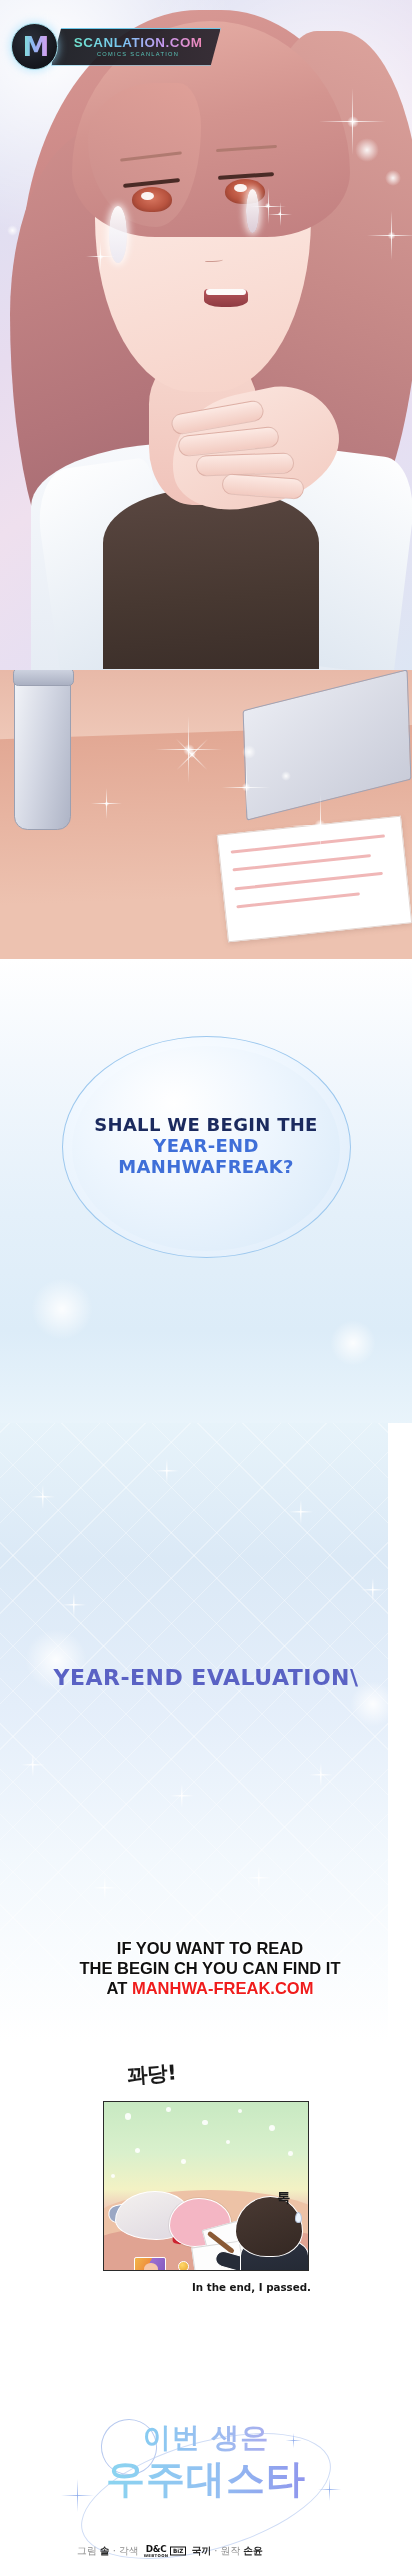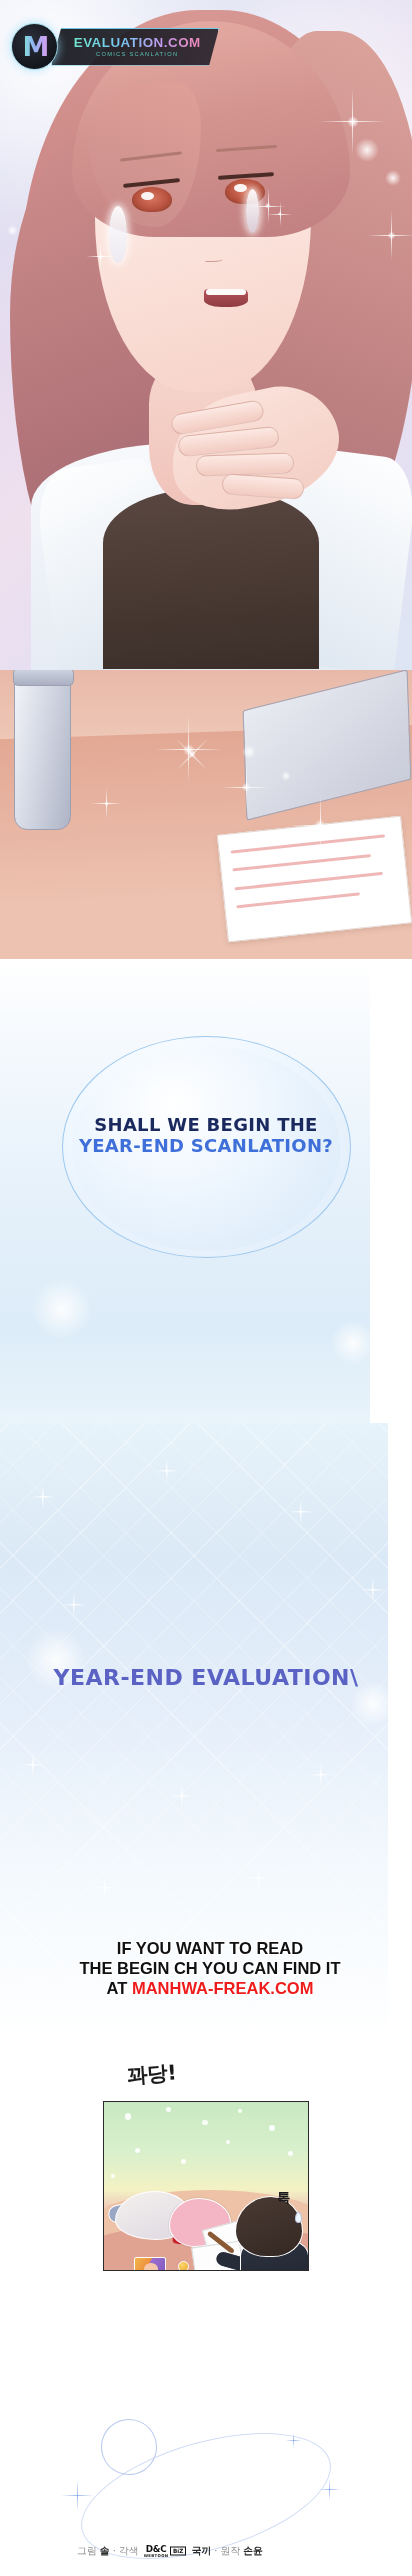--- a/index.html
+++ b/index.html
@@ -187,21 +187,21 @@
   }
   .paper{
     position:absolute; left:222px; top:155px; width:185px; height:108px;
     background:#ffffff; transform:rotate(-6deg);
     border:1px solid #e3d6d1; box-shadow:0 2.1px 5.2px rgba(150,110,100,.25);
   }
   .paper-line{ position:absolute; left:11.3px; height:3.1px; background:#f0b7b7; border-radius:1.5px; }
 
   
   .bubble-panel{
-    position:relative; width:370px; height:464px; overflow:hidden;
+    position:relative; width:412px; height:464px; overflow:hidden;
     background: linear-gradient(180deg,#ffffff 0%, #f3f8fd 22%, #e4f0fa 55%, #dcecf8 80%, #e9f4fb 100%);
   }
   .bubble-outer{
     position:absolute; left:62px; top:77px; width:289px; height:222px;
     border:1px solid #9dc8ee; border-radius:50%;
     background: radial-gradient(ellipse at 40% 30%, #ffffff 0%, #f1f8ff 40%, #dbeaf9 100%);
   }
   .bubble-inner{
     position:absolute; left:72px; top:87px; width:268px; height:205px;
     border-radius:50%;
@@ -430,21 +430,21 @@
     <div class="spark" style="left:86px; top:242px; width:29px;  height:29px;"></div>
     <div class="bokeh" style="left:355px; top:138px; width:24px; height:24px;"></div>
     <div class="bokeh" style="left:385px; top:170px; width:15.5px; height:15.5px;"></div>
     <div class="bokeh" style="left:7.2px;  top:225px; width:11.3px; height:11.3px;"></div>
 
     <div class="wm">
       <div class="wm-circle">
         <span class="wm-m">M</span>
       </div>
       <div class="wm-bar">
-        <span class="wm-t1">EVALUATION.COM</span>
+        <span class="wm-t1">SCANLATION.COM</span>
         <span class="wm-t2">COMICS SCANLATION</span>
       </div>
     </div>
   </section>
 
   <section class="desk">
     <div class="desk-surface"></div>
     <div class="laptop"></div>
     <div class="tumbler"></div>
     <div class="paper">
@@ -460,21 +460,21 @@
     <div class="spark" style="left:91px; top:118px; width:31px; height:31px;"></div>
     <div class="bokeh" style="left:242px; top:75px; width:14.4px; height:14.4px;"></div>
     <div class="bokeh" style="left:281px; top:101px; width:10.3px; height:10.3px;"></div>
   </section>
 
   <section class="bubble-panel">
     <div class="bubble-outer"></div>
     <div class="bubble-inner"></div>
     <div class="bubble-text">
       <span class="bt1">SHALL WE BEGIN THE</span>
-      <span class="bt2">YEAR-END SCANLATION?</span>
+      <span class="bt2">YEAR-END MANHWAFREAK?</span>
     </div>
     <div class="bokeh" style="left:31px;  top:319px; width:62px; height:62px;"></div>
     <div class="bokeh" style="left:330px; top:361px; width:46px;  height:46px;"></div>
   </section>
 
   <section class="title-panel">
     <div class="frost-star" style="left:31px;  top:62px;"></div>
     <div class="frost-star" style="left:155px; top:36px;"></div>
     <div class="frost-star" style="left:289px; top:77px;"></div>
     <div class="frost-star" style="left:361px; top:155px;"></div>
@@ -528,29 +528,32 @@
       <div class="boy-hair"></div>
       <div class="sweat"></div>
 
       <div class="snack"></div>
       <div class="gumball"></div>
 
       <div class="sfx-s1">톡</div>
 
     </div>
 
+    <div class="caption">In the end, I passed.</div>
   </section>
 
   <section class="logo-panel">
     <div class="orbit"></div>
     <div class="orbit2"></div>
     <div class="star-deco" style="left:61px; top:67px;"></div>
     <div class="star-deco" style="left:318px; top:66px; width:23px; height:23px;"></div>
     <div class="star-deco" style="left:286px; top:20.6px;  width:15.5px; height:15.5px;"></div>
 
+    <div class="kr-title-1">이번 생은</div>
+    <div class="kr-title-2">우주대스타</div>
 
     <div class="credit-row c-main">
       <span class="lbl">그림</span>
       <span class="nm">솔</span>
       <span class="lbl"> · </span>
       <span class="lbl">각색</span>
       <span class="dnc-chip">
         <span class="dnc-dc"><span>D&amp;C</span><small>WEBTOON</small></span>
         <span class="dnc-biz">BiZ</span>
       </span>

